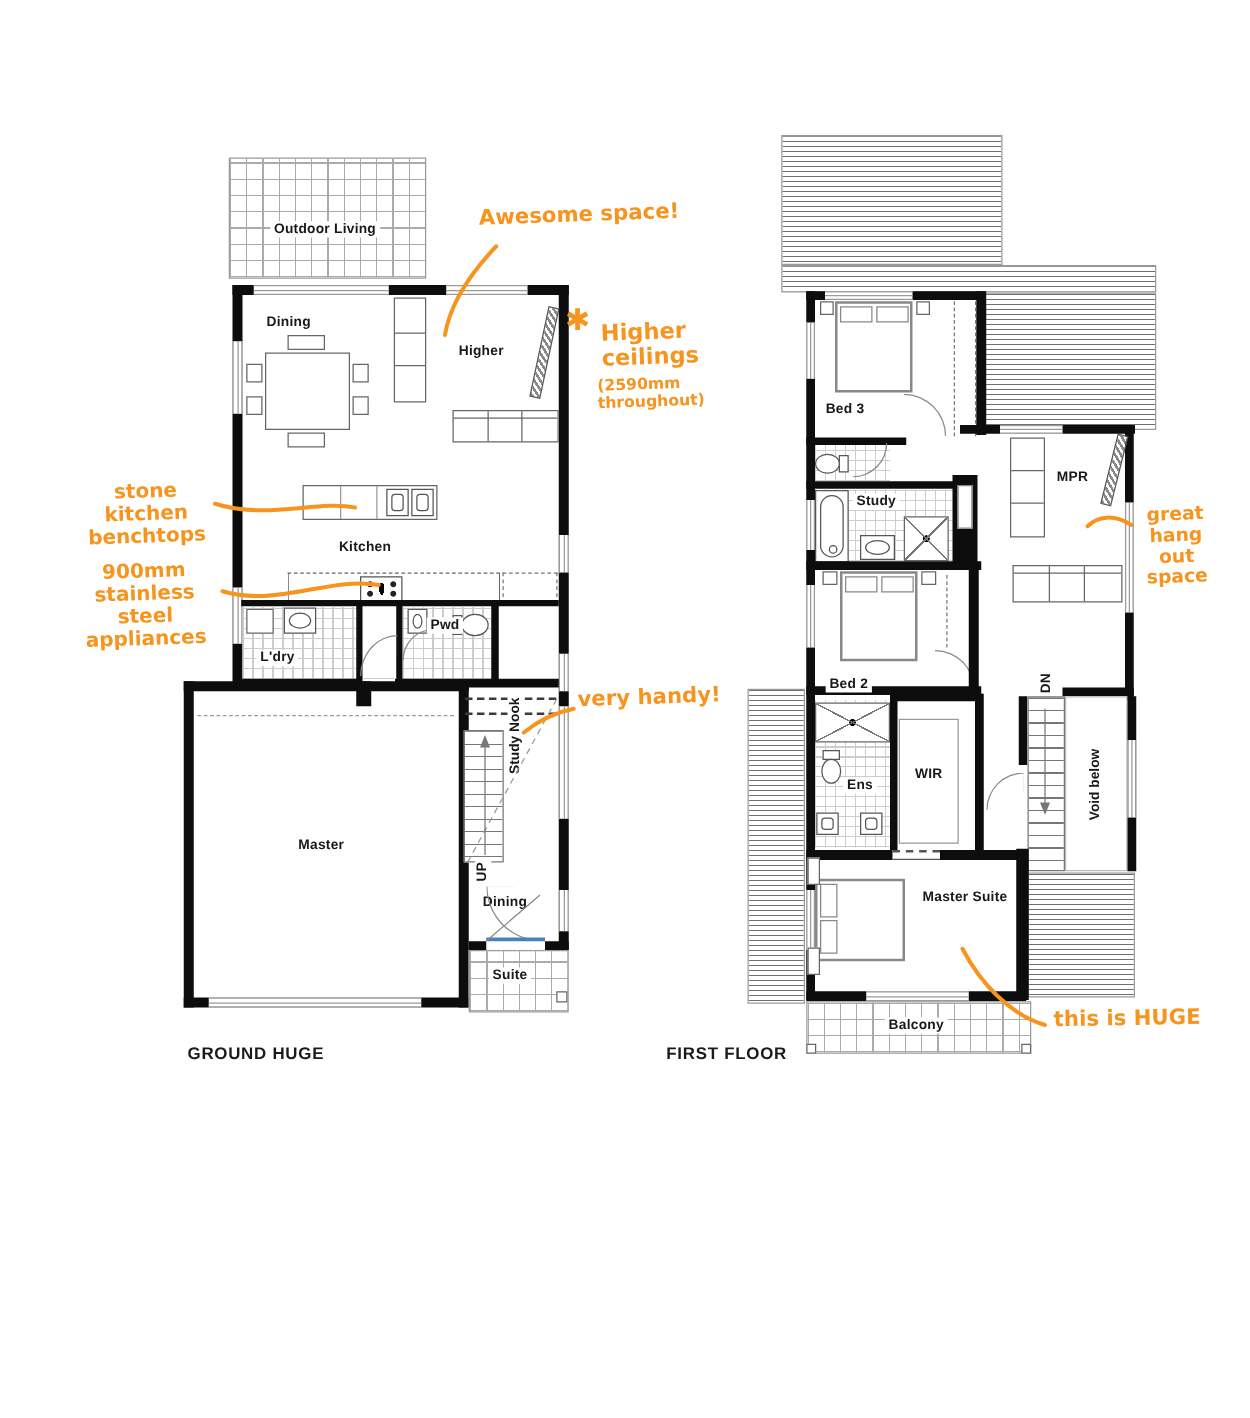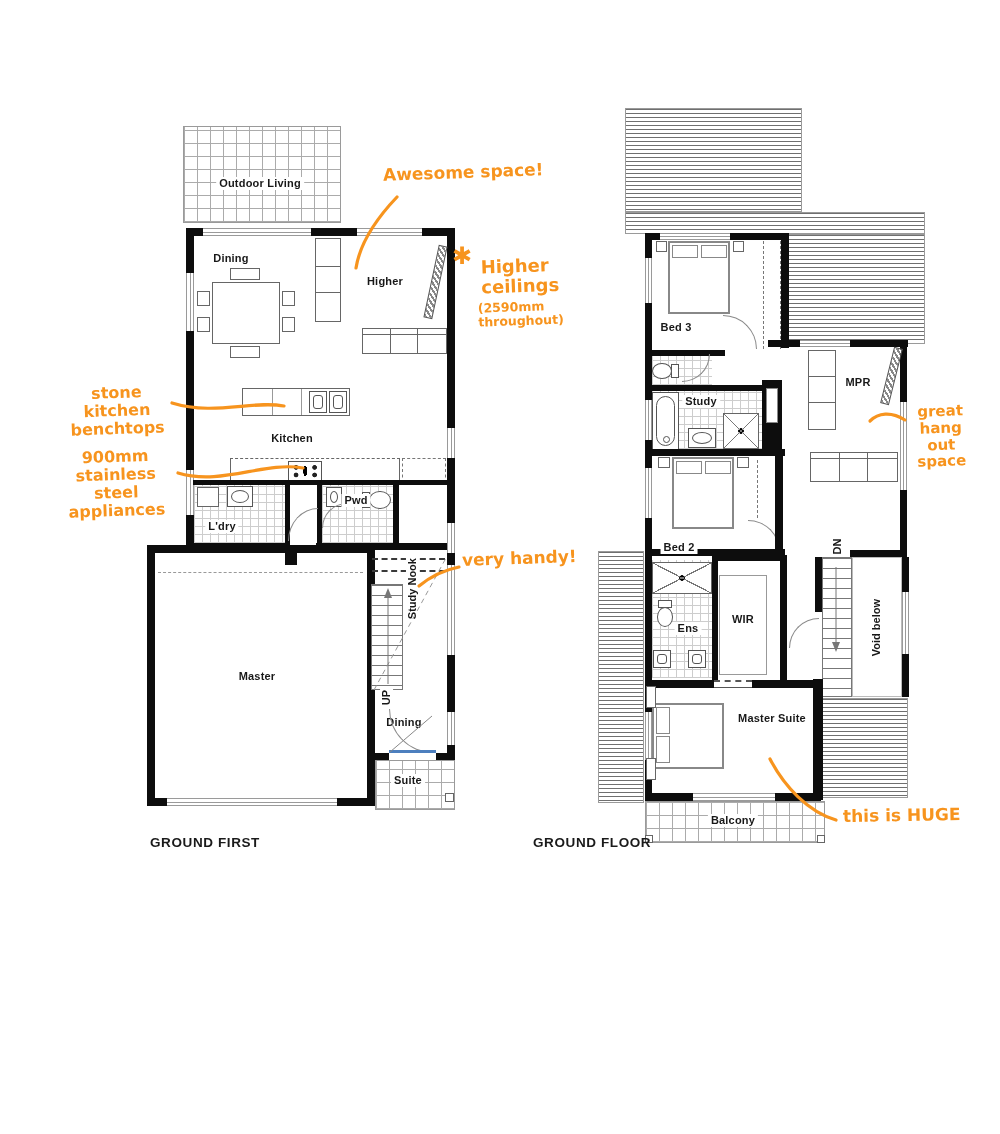--- a/index.html
+++ b/index.html
@@ -146,21 +146,21 @@
     <div class="a vlabel" style="left:377px;top:691px;">UP</div>
     <div class="a lbl" style="left:404px;top:716px;">Dining</div>
     <div class="a arc bl" style="left:389px;top:709px;width:44px;height:44px;"></div>
     <div class="a" style="left:389px;top:750px;width:47px;height:3px;background:#4d7fbe;"></div>
     <div class="a wall" style="left:375px;top:753px;width:14px;height:7px;"></div>
     <div class="a wall" style="left:436px;top:753px;width:19px;height:7px;"></div>
     <div class="a deck" style="left:375px;top:760px;width:80px;height:50px;"></div>
     <div class="a furn" style="left:445px;top:793px;width:9px;height:9px;"></div>
     <div class="a lbl" style="left:408px;top:774px;">Suite</div>
 
-    <div class="a title" style="left:150px;top:835px;">GROUND FIRST</div>
+    <div class="a title" style="left:150px;top:835px;">GROUND HUGE</div>
   </div>
 
   <div class="a" style="left:500px;top:0;width:500px;height:861px;">
 
     <div class="a roof" style="left:125px;top:108px;width:177px;height:104px;"></div>
     <div class="a roof" style="left:125px;top:212px;width:300px;height:22px;"></div>
     <div class="a roof" style="left:283px;top:234px;width:142px;height:110px;"></div>
     <div class="a roof" style="left:322px;top:698px;width:86px;height:100px;"></div>
     <div class="a roof" style="left:98px;top:551px;width:46px;height:252px;"></div>
 
@@ -248,21 +248,21 @@
     <div class="a furn" style="left:146px;top:758px;width:10px;height:22px;"></div>
     <div class="a lbl" style="left:272px;top:712px;">Master Suite</div>
     <div class="a wall" style="left:145px;top:793px;width:176px;height:8px;"></div>
     <div class="a winh" style="left:193px;top:793px;width:82px;height:8px;"></div>
 
     <div class="a deck" style="left:145px;top:801px;width:180px;height:42px;"></div>
     <div class="a furn" style="left:145px;top:835px;width:8px;height:8px;"></div>
     <div class="a furn" style="left:317px;top:835px;width:8px;height:8px;"></div>
     <div class="a lbl" style="left:233px;top:814px;">Balcony</div>
 
-    <div class="a title" style="left:33px;top:835px;">GROUND FLOOR</div>
+    <div class="a title" style="left:33px;top:835px;">FIRST FLOOR</div>
   </div>
 
   <div class="a anno" style="left:383px;top:163px;font-size:17px;white-space:nowrap;">Awesome space!</div>
   <div class="a anno" style="left:452px;top:243px;font-size:24px;transform:none;">✱</div>
   <div class="a anno" style="left:481px;top:256px;width:88px;font-size:18px;">Higher ceilings</div>
   <div class="a anno" style="left:478px;top:300px;width:92px;font-size:12.5px;">(2590mm throughout)</div>
   <div class="a anno c" style="left:58px;top:384px;width:118px;font-size:16px;">stone kitchen benchtops</div>
   <div class="a anno c" style="left:52px;top:448px;width:128px;font-size:16px;">900mm stainless steel appliances</div>
   <div class="a anno" style="left:462px;top:549px;font-size:17px;white-space:nowrap;">very handy!</div>
   <div class="a anno c" style="left:905px;top:403px;width:72px;font-size:15px;">great hang out space</div>

